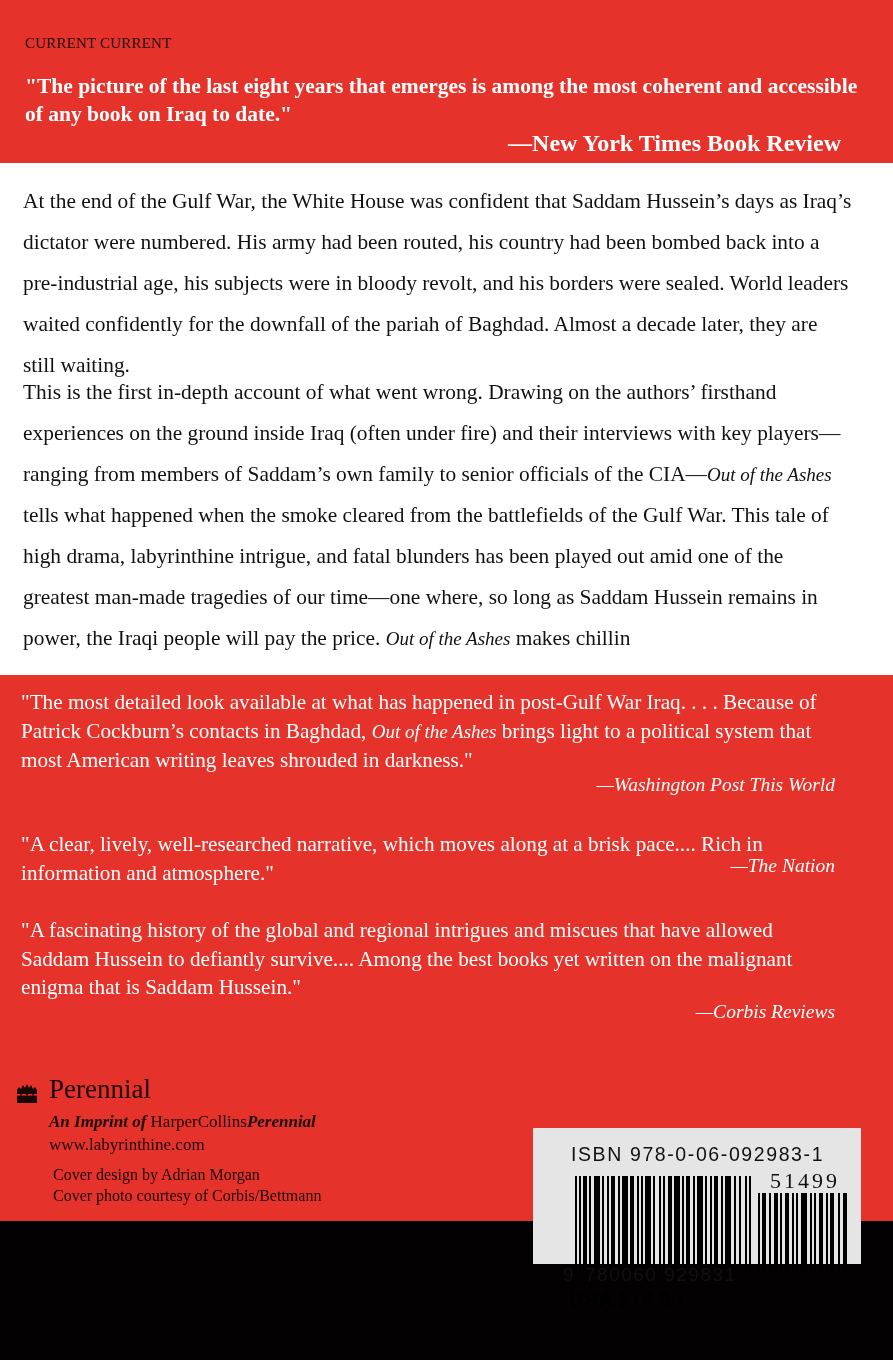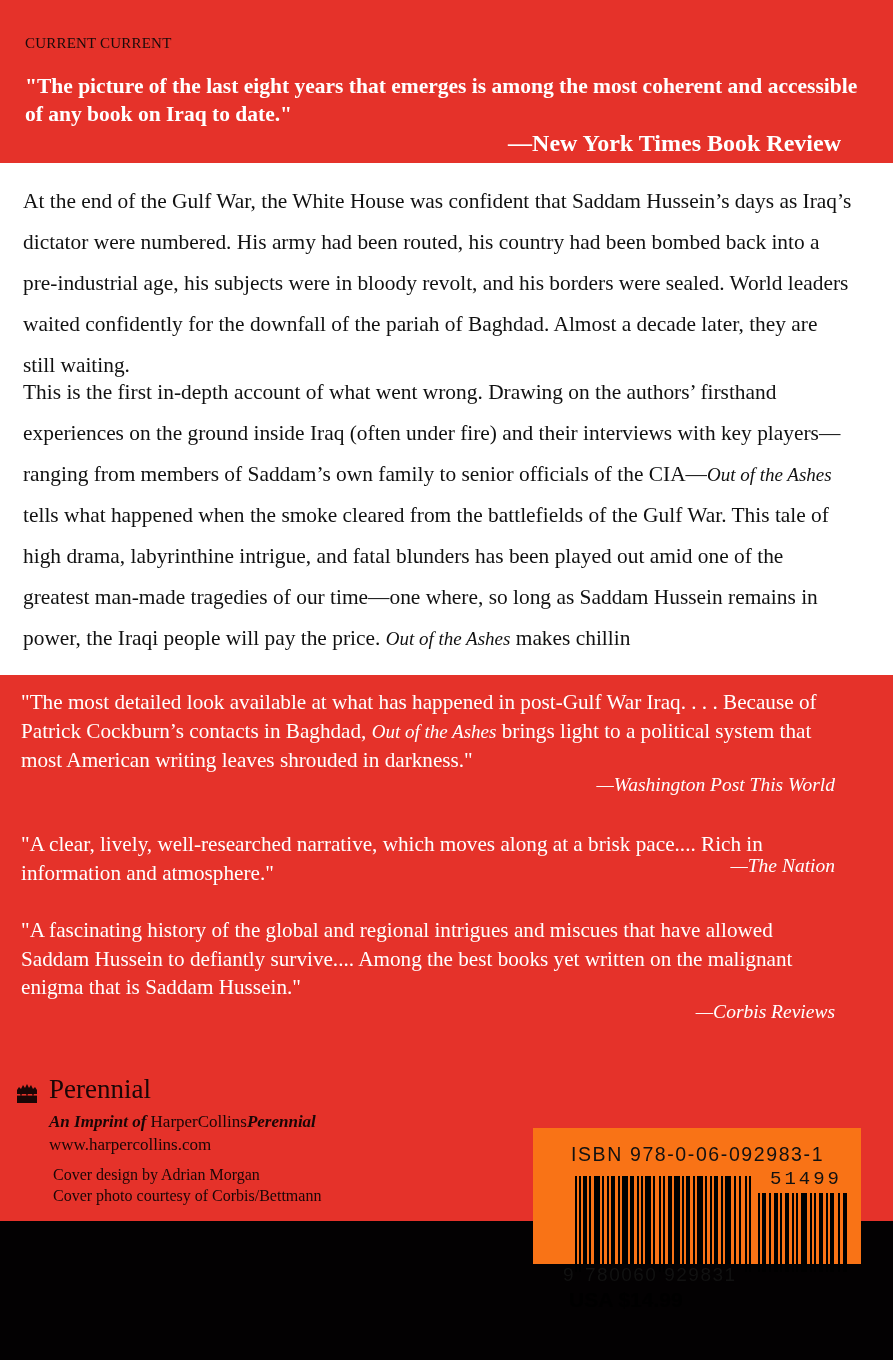--- a/index.html
+++ b/index.html
@@ -87,36 +87,36 @@
       color: #1a0606; white-space: nowrap; margin-top: 20px;
     }
 
     .band-bottom {
       position: absolute; left: 0; top: 1221px; width: 893px; height: 139px;
       background: #030102;
     }
 
     .barcode-box {
       position: absolute; left: 533px; top: 1128px; width: 328px; height: 136px;
-      background: #f97316;
+      background: #e5e5e5;
     }
     .isbn-text {
       position: absolute; left: 38px; top: 15px; white-space: nowrap;
       font-family: "Liberation Sans", sans-serif; font-size: 19.5px; letter-spacing: 1.6px;
       color: #111111;
     }
     .barcode-main {
       position: absolute; left: 42px; top: 48px; height: 96px; width: 180px;
     }
     .barcode-addon {
       position: absolute; left: 225px; top: 65px; height: 79px; width: 92px;
     }
     .addon-text {
       position: absolute; left: 237px; top: 40px;
-      font-family: Liberation Mono, monospace; font-size: 19px; letter-spacing: 3px;
+      font-family: Liberation Serif, serif; font-size: 22px; letter-spacing: 3px;
       color: #111111;
     }
     .ean-text {
       position: absolute; left: 30px; top: 136px; white-space: nowrap;
       font-family: "Liberation Sans", sans-serif; font-size: 19px; letter-spacing: 1.5px;
       color: #111111;
     }
     .ean-lead { display: inline-block; width: 22px; }
     .price {
       position: absolute; left: 36px; top: 160px; white-space: nowrap;
@@ -150,21 +150,21 @@
 <div class="publisher">
   <svg class="pub-logo" viewBox="0 0 22 22">
     <path d="M1 8 L3 5 L5 7 L7 3 L9 6 L11 2 L13 6 L15 3 L17 7 L19 5 L21 8 L21 21 L1 21 Z" fill="#1a0606"></path>
     <rect x="1" y="12" width="20" height="1.6" fill="#e5322a"></rect>
     <circle cx="5" cy="12.8" r="0.9" fill="#1a0606"></circle>
     <circle cx="11" cy="12.8" r="0.9" fill="#1a0606"></circle>
     <circle cx="17" cy="12.8" r="0.9" fill="#1a0606"></circle>
   </svg>
   <div class="pub-name">Perennial</div>
   <div class="pub-imprint"><span class="it">An Imprint of</span> <span>HarperCollins</span><span class="it">Perennial</span></div>
-  <div class="pub-url">www.harpercollins.com</div>
+  <div class="pub-url">www.labyrinthine.com</div>
 </div>
 
 <div class="credits">
   <div>Cover design by Adrian Morgan</div>
   <div>Cover photo courtesy of Corbis/Bettmann</div>
 </div>
 
 <div class="band-bottom"></div>
 
 <div class="barcode-box">

